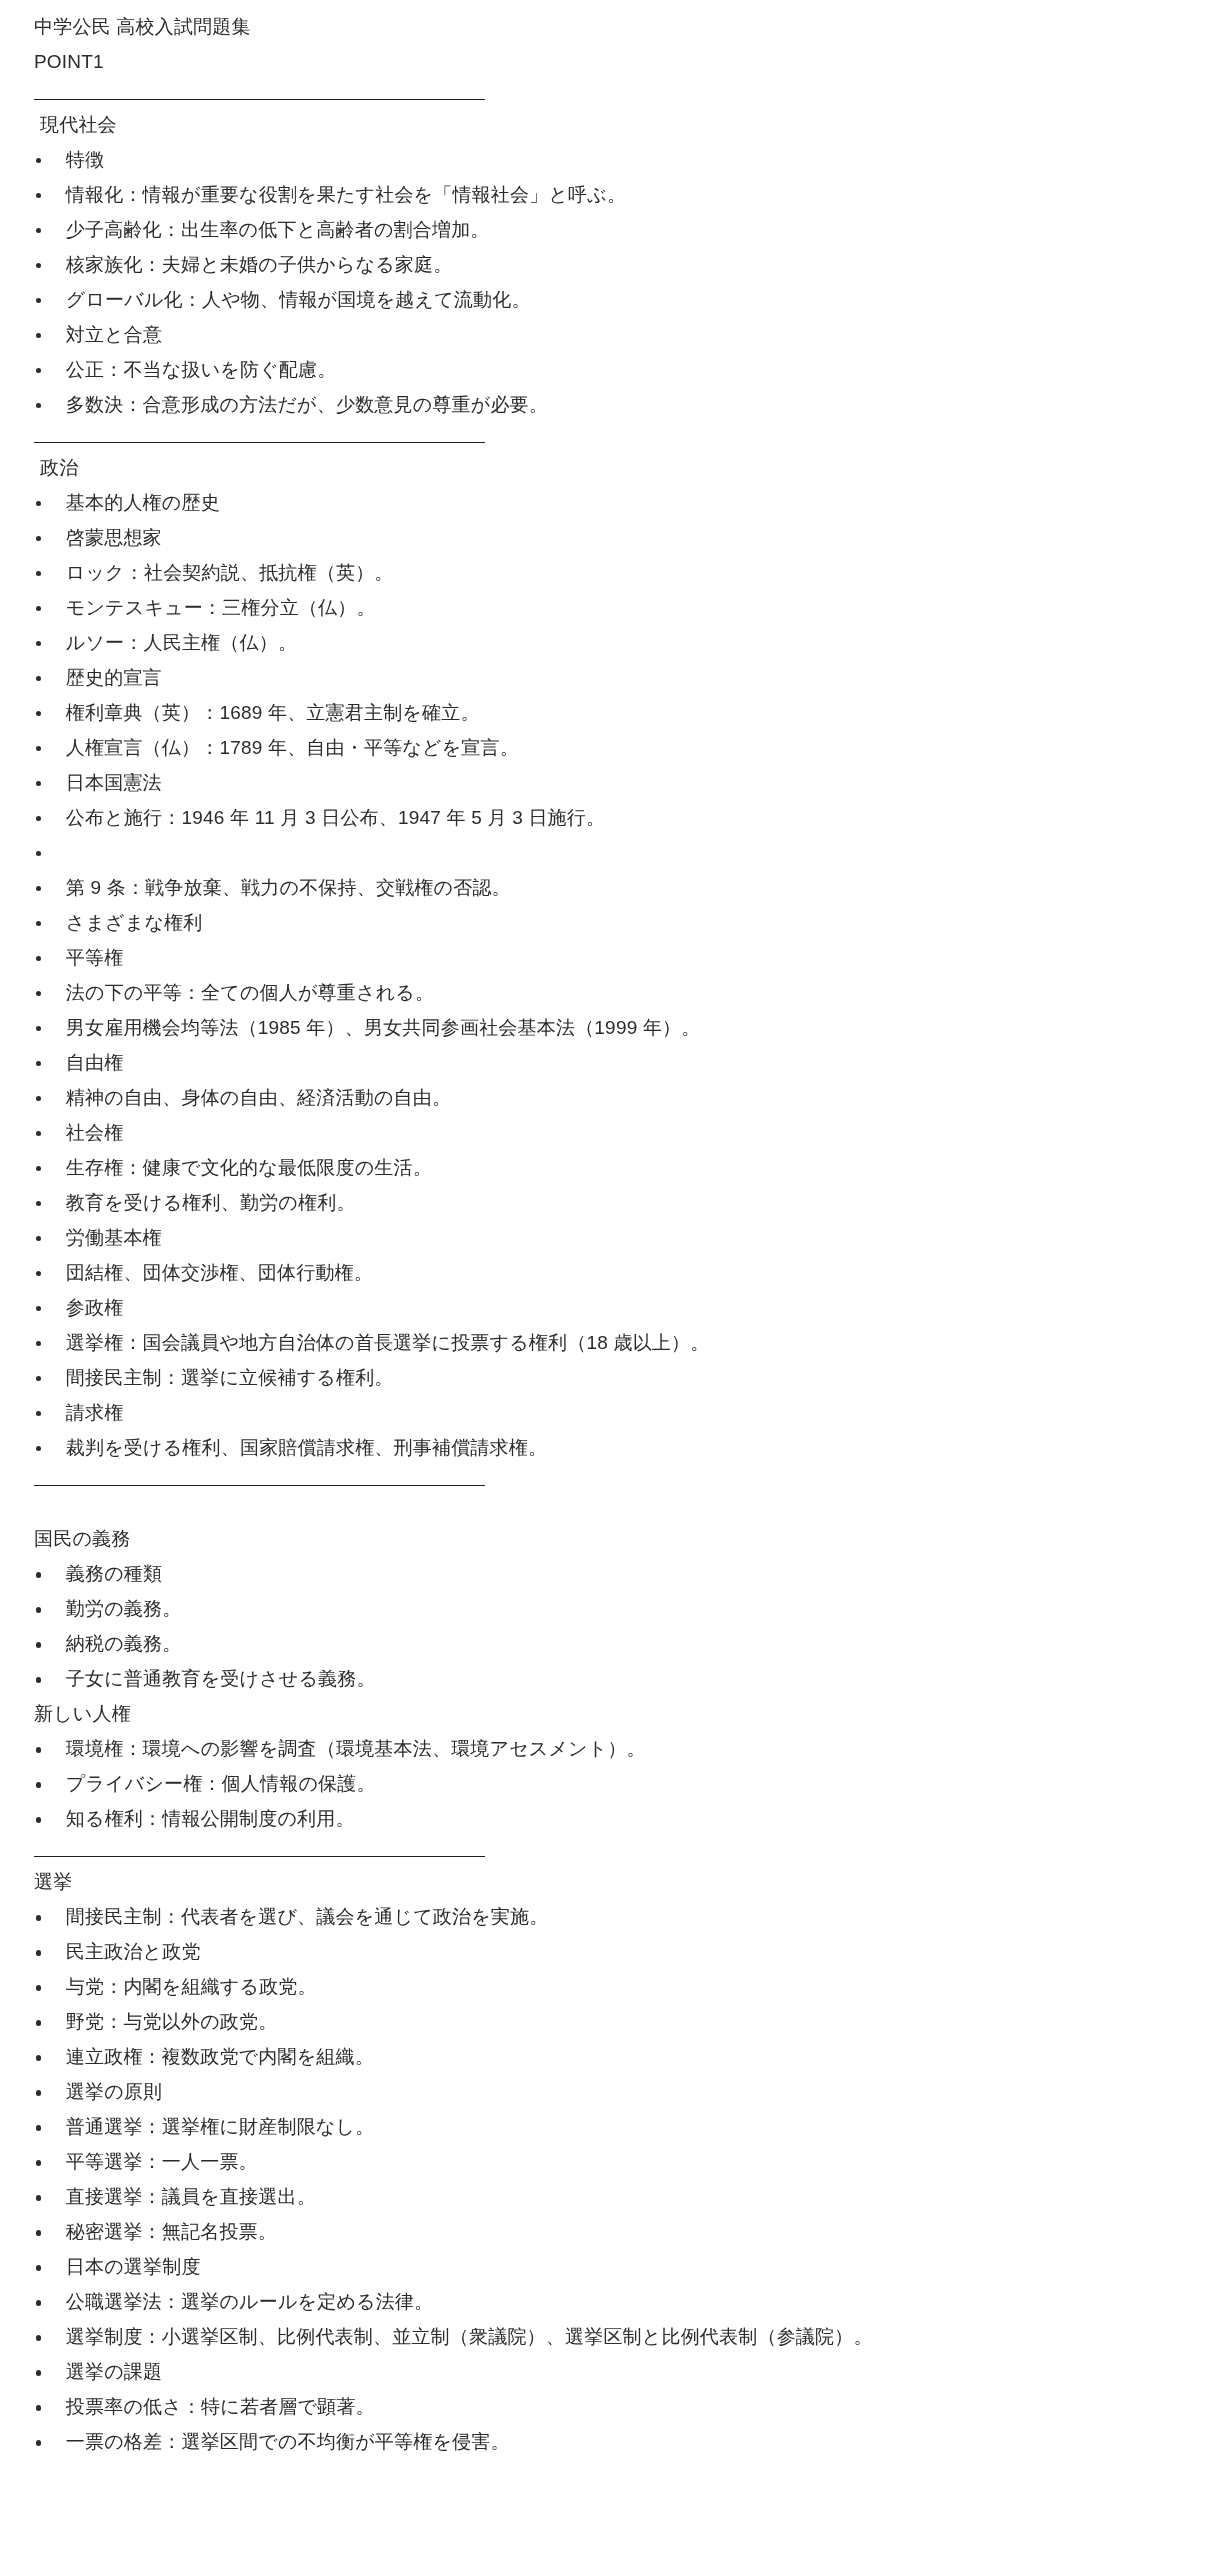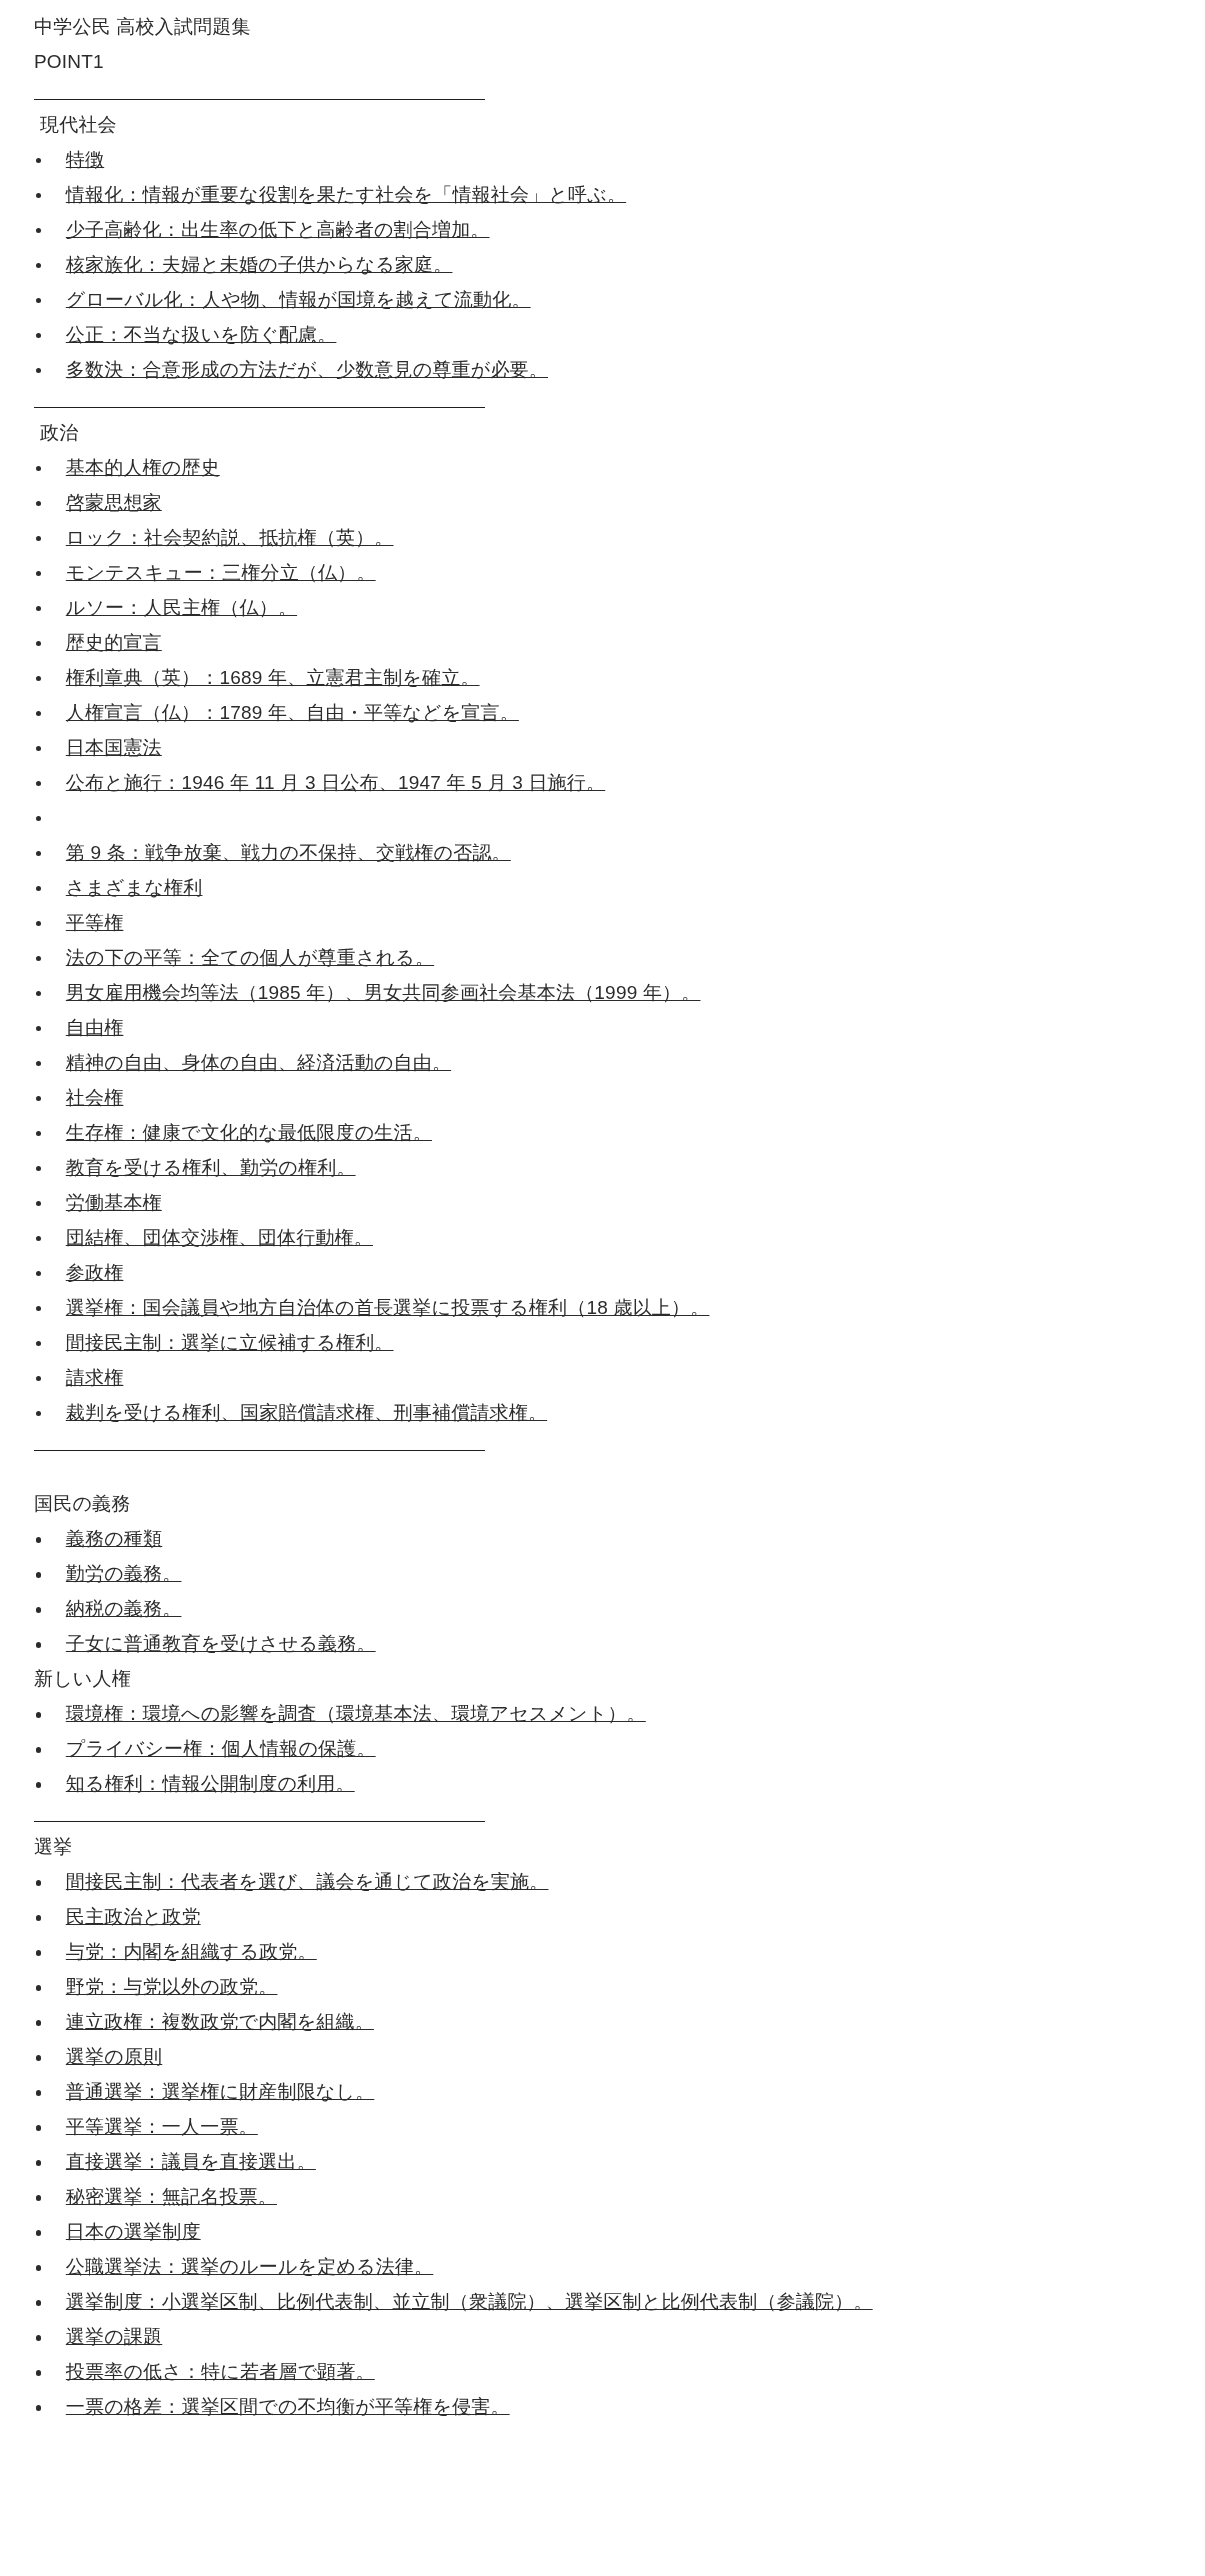--- a/index.html
+++ b/index.html
@@ -23,21 +23,21 @@
   .line {
     height: 35px;
     display: flex;
     align-items: center;
     white-space: pre;
     letter-spacing: 0.2px;
   }
   .title-line { font-weight: 400; }
   .header-line { font-weight: 400; }
   .header-line.indent { padding-left: 6px; }
-  .bullet-line { padding-left: 1.5px; text-decoration: underline; }
+  .bullet-line { padding-left: 1.5px; }
   .dot {
     display: inline-block;
     width: 5.3px;
     height: 5.3px;
     border-radius: 50%;
     background: #2b2b2b;
     margin-right: 25px;
     flex: 0 0 auto;
     margin-top: 1.5px;
   }
@@ -58,20 +58,21 @@
   <div class="line title-line">中学公民 高校入試問題集</div>
   <div class="line title-line">POINT1</div>
   <div>
       <div class="rule"></div>
       <div class="line header-line indent">現代社会</div>
       <div class="line bullet-line"><span class="dot"></span><span>特徴</span></div>
       <div class="line bullet-line"><span class="dot"></span><span>情報化：情報が重要な役割を果たす社会を「情報社会」と呼ぶ。</span></div>
       <div class="line bullet-line"><span class="dot"></span><span>少子高齢化：出生率の低下と高齢者の割合増加。</span></div>
       <div class="line bullet-line"><span class="dot"></span><span>核家族化：夫婦と未婚の子供からなる家庭。</span></div>
       <div class="line bullet-line"><span class="dot"></span><span>グローバル化：人や物、情報が国境を越えて流動化。</span></div>
+      <div class="line bullet-line"><span class="dot"></span><span>対立と合意</span></div>
       <div class="line bullet-line"><span class="dot"></span><span>公正：不当な扱いを防ぐ配慮。</span></div>
       <div class="line bullet-line"><span class="dot"></span><span>多数決：合意形成の方法だが、少数意見の尊重が必要。</span></div>
       <div class="rule"></div>
       <div class="line header-line indent">政治</div>
       <div class="line bullet-line"><span class="dot"></span><span>基本的人権の歴史</span></div>
       <div class="line bullet-line"><span class="dot"></span><span>啓蒙思想家</span></div>
       <div class="line bullet-line"><span class="dot"></span><span>ロック：社会契約説、抵抗権（英）。</span></div>
       <div class="line bullet-line"><span class="dot"></span><span>モンテスキュー：三権分立（仏）。</span></div>
       <div class="line bullet-line"><span class="dot"></span><span>ルソー：人民主権（仏）。</span></div>
       <div class="line bullet-line"><span class="dot"></span><span>歴史的宣言</span></div>

